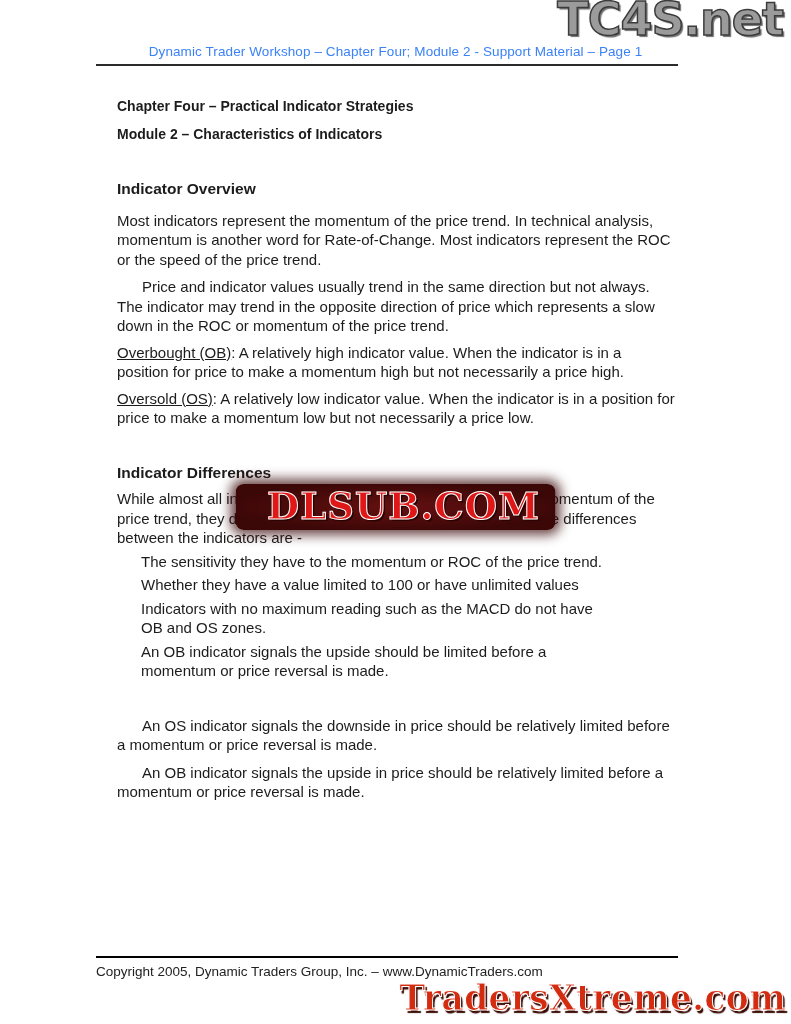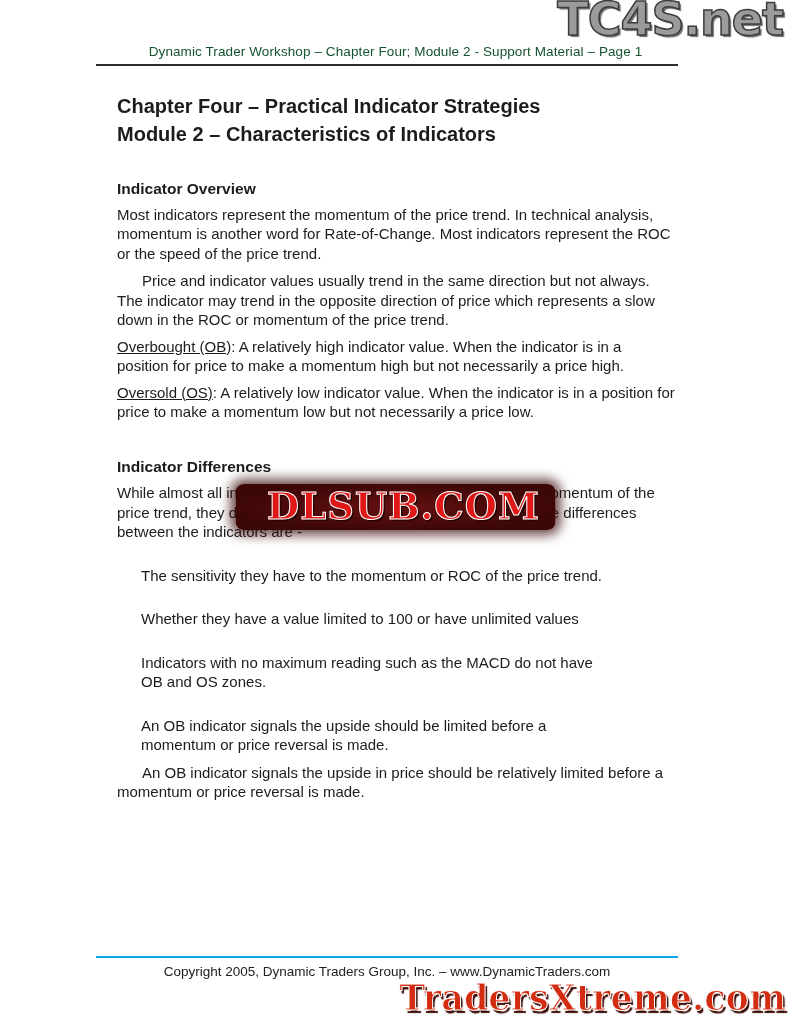--- a/index.html
+++ b/index.html
@@ -10,53 +10,52 @@
     color:#1c1c1c;
     position:relative;
     overflow:hidden;
   }
 
   
   .doc-header { padding-top:44px; }
   .doc-header .hdr-title {
     text-align:center;
     font-size:13.5px;
-    color:#14532d;
+    color:#3b82f6;
     letter-spacing:0.1px;
   }
   .header-rule {
     border-bottom:2px solid #2b2b2b;
     margin:5px 113px 0 96px;
   }
 
   
   .content {
     margin:0 115px 0 117px;
     font-size:15px;
     line-height:19.5px;
   }
-  .bold-title { font-weight:bold; font-size:20px; }
+  .bold-title { font-weight:bold; font-size:14px; }
   .chapter-title { margin-top:31px; }
   .module-title  { margin-top:8px; }
   .section-heading { font-weight:bold; font-size:15.5px; margin-top:35px; }
   .para { margin-top:7px; }
-  .para.tight { margin-top:6px; }
+  .para.tight { margin-top:12px; }
   .indent-first { text-indent:25px;margin-top:8px; }
   .term-name { text-decoration:underline; }
   .diff-list { margin-left:24px; margin-right:58px; }
-  .diff-list .list-item { margin-top:24px; }
+  .diff-list .list-item { margin-top:4px; }
   .spaced-top { margin-top:35px; }
 
   
   .doc-footer {
     position:absolute;
     left:96px; right:113px;
     top:956px;
-    border-top:2px solid #0ea5e9;
-    text-align:center;
+    border-top:2px solid #000000;
     font-size:13.5px;
     color:#222;
     padding-top:6px;
   }
 
   
   .wm-top {
     position:absolute;
     top:-8px; right:8px;
     font-family:"DejaVu Sans", sans-serif;
@@ -127,19 +126,20 @@
   <div class="section-heading">Indicator Differences</div>
   <p class="para">While almost all indicators are similar in that they represent the momentum of the price trend, they do display this information differently. Some of the differences between the indicators are -</p>
 
   <div class="diff-list">
     <p class="list-item">The sensitivity they have to the momentum or ROC of the price trend.</p>
     <p class="list-item">Whether they have a value limited to 100 or have unlimited values</p>
     <p class="list-item">Indicators with no maximum reading such as the MACD do not have OB and OS zones.</p>
     <p class="list-item">An OB indicator signals the upside should be limited before a momentum or price reversal is made.</p>
   </div>
 
+  <p class="para indent-first spaced-top">An OS indicator signals the downside in price should be relatively limited before a momentum or price reversal is made.</p>
   <p class="para indent-first">An OB indicator signals the upside in price should be relatively limited before a momentum or price reversal is made.</p>
 
 </div>
 
 <div class="doc-footer">
   <span>Copyright 2005, Dynamic Traders Group, Inc. – www.DynamicTraders.com</span>
 </div>
 
 </body></html>

